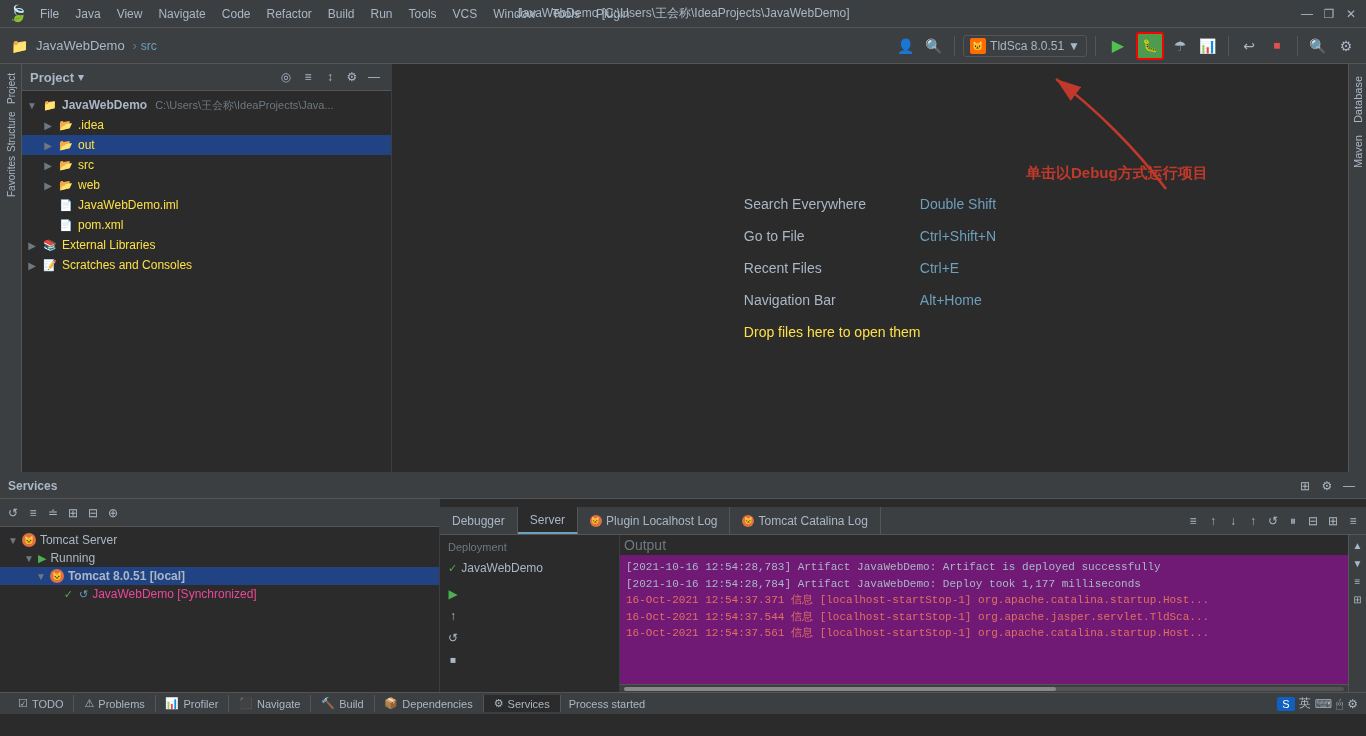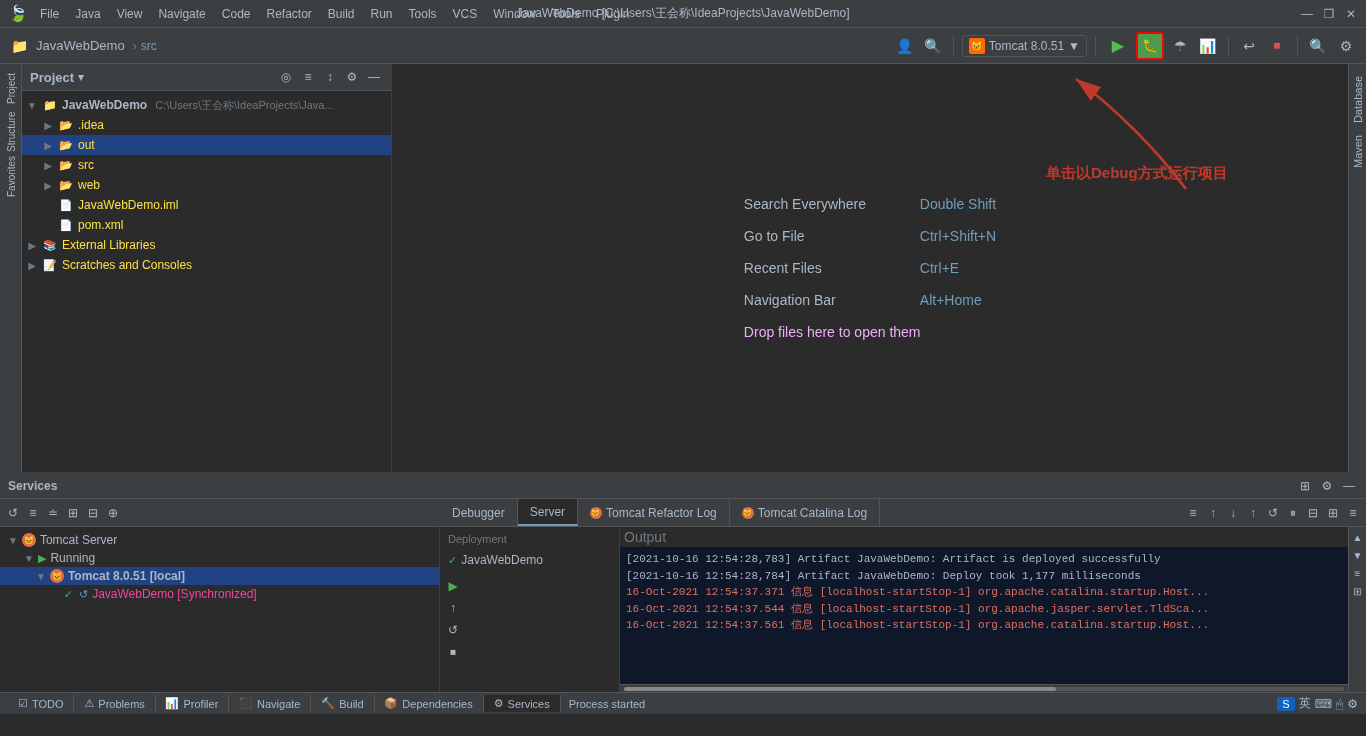--- a/index.html
+++ b/index.html
@@ -258,21 +258,21 @@
     .hint-label {
       color: #a9b7c6;
       font-size: 14px;
       min-width: 160px;
     }
     .hint-shortcut {
       color: #6e9fbd;
       font-size: 14px;
     }
     .hint-drop {
-      color: #f0abfc;
+      color: #fde047;
       font-size: 14px;
     }
 
     
     .right-strip {
       width: 18px;
       background: #3c3f41;
       border-left: 1px solid #555;
       display: flex;
       flex-direction: column;
@@ -391,20 +391,21 @@
       font-size: 8px;
       color: white;
     }
 
     
     .services-right {
       flex: 1;
       display: flex;
       flex-direction: column;
       overflow: hidden;
+      margin-top: 8px;
     }
     .services-tabs {
       height: 28px;
       background: #3c3f41;
       display: flex;
       align-items: center;
       border-bottom: 1px solid #555;
       gap: 0;
     }
     .tab-item {
@@ -454,21 +455,21 @@
     .deployment-item {
       display: flex;
       align-items: center;
       gap: 4px;
       padding: 2px 4px;
     }
     .output-panel {
       flex: 1;
       overflow-y: auto;
       padding: 4px 6px;
-      background: #0f172a;
+      background: #701a75;
     }
     .output-line {
       font-size: 11px;
       font-family: 'Courier New', monospace;
       line-height: 1.5;
       white-space: nowrap;
       overflow: hidden;
       text-overflow: ellipsis;
     }
     .output-line.success { color: #a9b7c6; }
@@ -558,21 +559,21 @@
     .status-process {
       font-size: 11px;
       color: #a9b7c6;
       margin-right: auto;
     }
 
     
     .annotation-container {
       position: absolute;
       top: 5px;
-      right: 132px;
+      right: 152px;
       pointer-events: none;
       z-index: 10;
     }
   </style>
 </head>
 <body>
 
 <div class="title-bar">
   <div class="title-bar-left">
     <span style="font-size:16px;">🍃</span>
@@ -604,21 +605,21 @@
   <span class="toolbar-btn">📁</span>
   <span class="toolbar-project-label">JavaWebDemo</span>
   <span style="color:#6e7880;font-size:12px;">›</span>
   <span class="toolbar-path">src</span>
   <div class="toolbar-spacer"></div>
   <div class="toolbar-btn">👤</div>
   <div class="toolbar-btn">🔍</div>
   <div class="toolbar-sep"></div>
   <div class="run-config-selector">
     <div class="run-config-icon">🐱</div>
-    <span>Tomcat 8.0.51</span>
+    <span>TldSca 8.0.51</span>
     <span>▼</span>
   </div>
   <div class="toolbar-sep"></div>
   <div class="run-btn">▶</div>
   <div class="debug-btn" style="position:relative;">
     <span style="color:#50fa50;font-size:13px;">🐛</span>
   </div>
   <div class="toolbar-btn">☂</div>
   <div class="toolbar-btn">📊</div>
   <div class="toolbar-sep"></div>
@@ -809,21 +810,21 @@
 
         <div class="services-tabs">
           <div class="tab-item">
             <span>Debugger</span>
           </div>
           <div class="tab-item active">
             <span>Server</span>
           </div>
           <div class="tab-item">
             <div class="tab-icon-tomcat">🐱</div>
-            <span>Tomcat Refactor Log</span>
+            <span>Plugin Localhost Log</span>
           </div>
           <div class="tab-item">
             <div class="tab-icon-tomcat">🐱</div>
             <span>Tomcat Catalina Log</span>
           </div>
           <div style="flex:1;"></div>
           <div style="display:flex; gap:2px; padding: 0 4px;">
             <span class="s-icon">≡</span>
             <span class="s-icon">↑</span>
             <span class="s-icon">↓</span>

